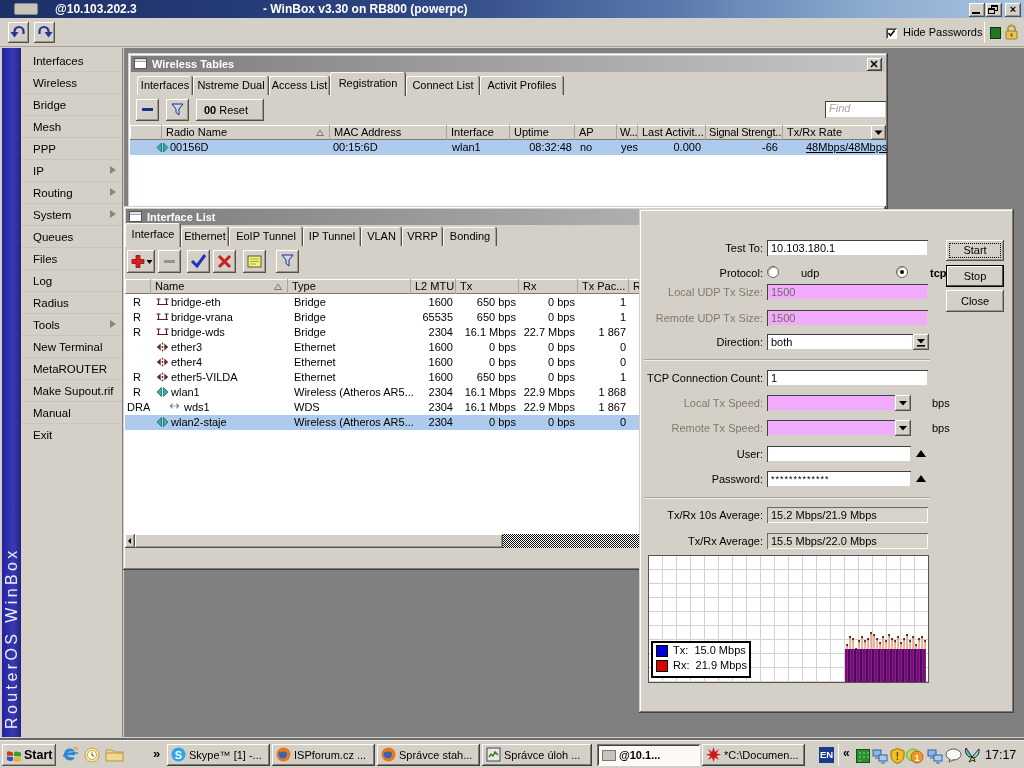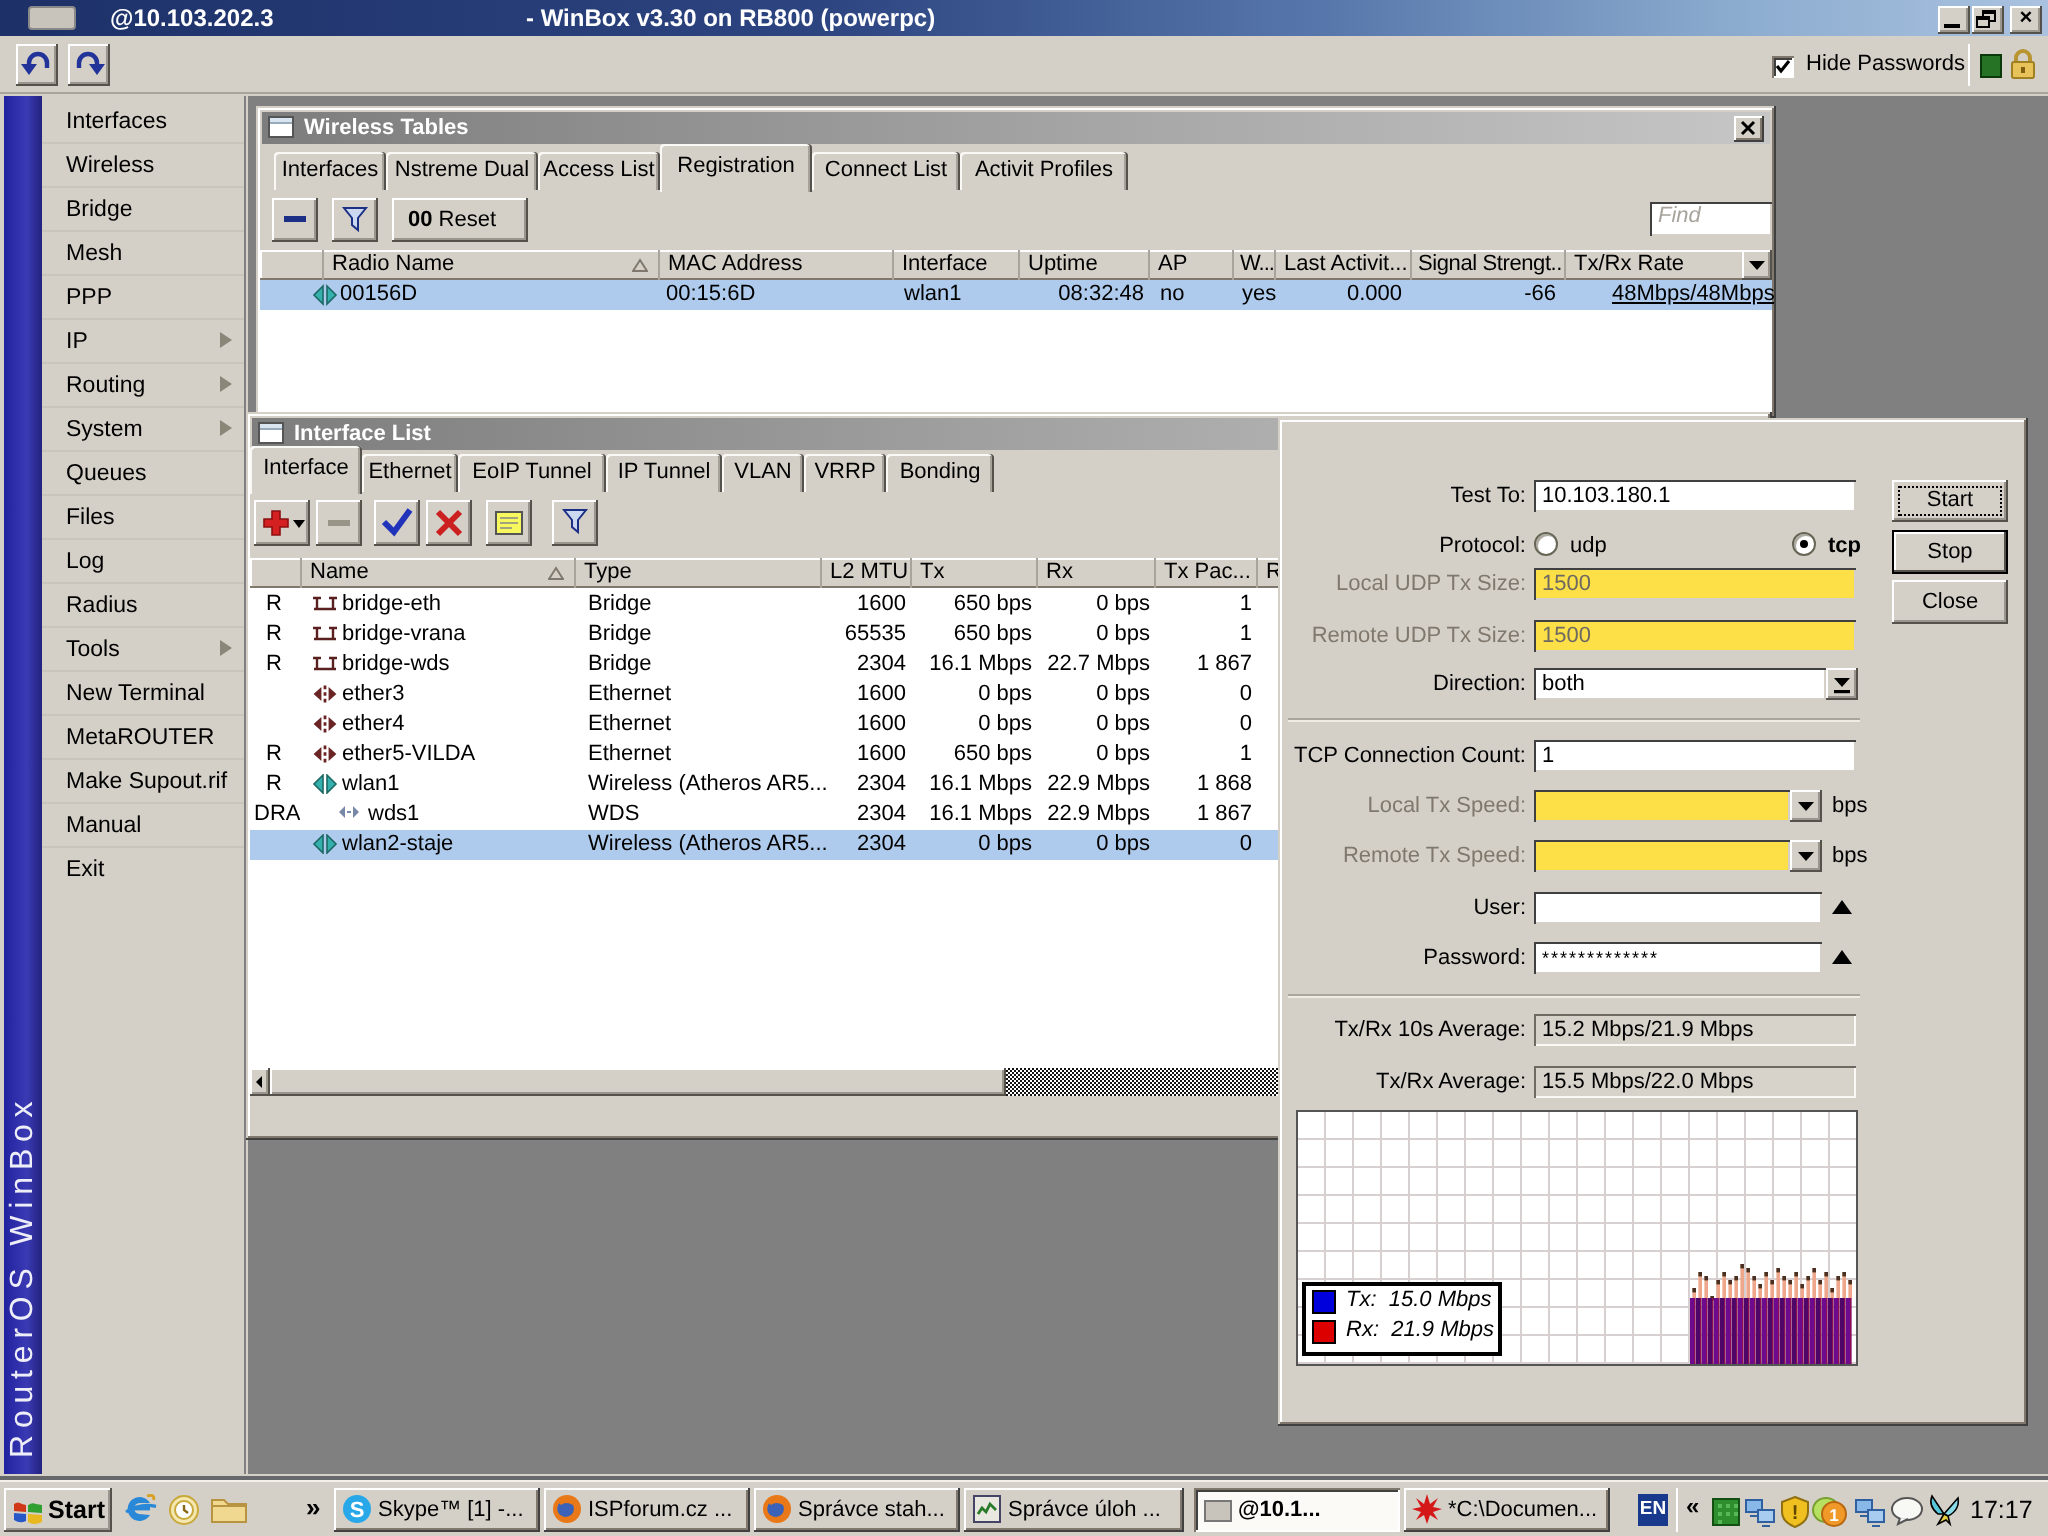--- a/index.html
+++ b/index.html
@@ -12,23 +12,23 @@
 .tbar.active{background:linear-gradient(90deg,#0a246a,#a6caf0);}
 .ticon{position:absolute;left:3px;top:2px;width:13px;height:11px;background:#fff;border:1px solid #555;}
 .ticon i{display:block;height:3px;background:#d8e4f0;border-bottom:1px solid #9ab;}
 .xbtn{position:absolute;top:3px;width:15px;height:13px;background:#d4d0c8;box-shadow:inset -1px -1px 0 #404040,inset 1px 1px 0 #fff,inset -2px -2px 0 #80786c;text-align:center;line-height:12px;font-size:9px;font-weight:bold;color:#000;}
 .tab{position:absolute;top:4px;height:19px;background:#d4d0c8;box-shadow:inset -1px 0 0 #55524c,inset 1px 1px 0 #fbf9f5,inset -2px 0 0 #a6a29a;text-align:center;line-height:19px;border-radius:2px 2px 0 0;}
 .tab.on{top:0;height:24px;box-shadow:inset -1px 0 0 #55524c,inset 1px 1px 0 #fbf9f5,inset -2px 0 0 #a6a29a;z-index:5;line-height:22px;}
 .hdrline{background:#d4d0c8;box-shadow:inset -1px -1px 0 #80786c,inset 1px 1px 0 #fff;}
 .hcell{position:absolute;top:0;height:15px;line-height:15px;padding-left:4px;border-right:1px solid #a8a49c;color:#000;overflow:hidden;white-space:nowrap;}
 .cell{position:absolute;height:15px;line-height:15px;white-space:nowrap;overflow:hidden;}
 .rt{text-align:right;}
-.lbl{position:absolute;height:16px;line-height:16px;white-space:nowrap;}
+.lbl{position:absolute;height:16px;line-height:16px;white-space:nowrap;margin-left:16px;}
 .fld{position:absolute;height:16px;line-height:14px;background:#fff;box-shadow:inset 1px 1px 0 #404040,inset -1px -1px 0 #d4d0c8,inset 0 0 0 1px #80786c;padding:1px 0 0 4px;white-space:nowrap;}
-.fld.dis{background:#fde047;color:#80786c;}
+.fld.dis{background:#f0abfc;color:#80786c;}
 .gray{color:#80786c;}
 svg{display:block;}
 .mi{position:relative;height:22px;line-height:22px;padding-left:12px;border-bottom:1px solid #c9c5bd;font-size:11.5px;}
 .irow{position:absolute;left:2px;width:759px;height:15px;}
 .fl{left:8px;}
 .icn{left:31px;top:2px;}
 .nm{left:46px;}
 .ty{left:169px;}
 .c1{left:288px;width:40px;}
 .c2{left:333px;width:58px;}
@@ -538,21 +538,21 @@
         <rect x="270.0" y="93" width="0.7" height="33" fill="#8c1050"></rect>
         <rect x="272.2" y="80" width="1.8" height="13" fill="#efa78c"></rect>
         <rect x="272.2" y="80" width="1.8" height="2.2" fill="#4a3020"></rect>
         <rect x="271" y="93" width="2.7" height="33" fill="#4e0668"></rect>
         <rect x="273.0" y="93" width="0.7" height="33" fill="#8c1050"></rect>
         <rect x="275.2" y="84" width="1.8" height="9" fill="#efa78c"></rect>
         <rect x="275.2" y="84" width="1.8" height="2.2" fill="#4a3020"></rect>
         <rect x="274" y="93" width="2.7" height="33" fill="#6d0a8e"></rect>
         <rect x="276.0" y="93" width="0.7" height="33" fill="#8c1050"></rect>
       </svg>
-    <div class="abs" style="left:2px;top:85px;width:100px;height:37px;background:#fff;border:2px solid #000;font-style:italic;">
+    <div class="abs" style="left:2px;top:85px;width:100px;height:37px;background:#fff;border:2px solid #000;">
       <div class="abs" style="left:3px;top:2px;width:12px;height:12px;background:#0000dd;border:1px solid #000;"></div>
       <div class="abs" style="left:20px;top:1px;">Tx:&nbsp; 15.0 Mbps</div>
       <div class="abs" style="left:3px;top:17px;width:12px;height:12px;background:#dd0000;border:1px solid #000;"></div>
       <div class="abs" style="left:20px;top:16px;">Rx:&nbsp; 21.9 Mbps</div>
     </div>
   </div>
   <div class="bwbtn" style="top:31px;"><div class="abs" style="left:3px;top:3px;right:3px;bottom:3px;border:1px dotted #000;"></div>Start</div>
   <div class="bwbtn" style="top:56px;height:22px;line-height:22px;box-shadow:inset 0 0 0 1px #000,inset -2px -2px 0 #55524c,inset 2px 2px 0 #fff;">Stop</div>
   <div class="bwbtn" style="top:81px;height:22px;line-height:22px;">Close</div>
 </div>

